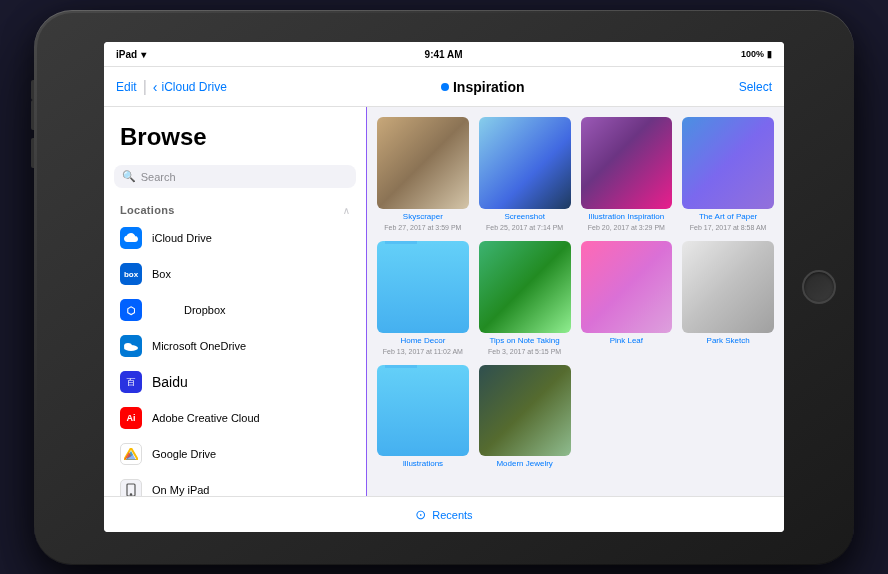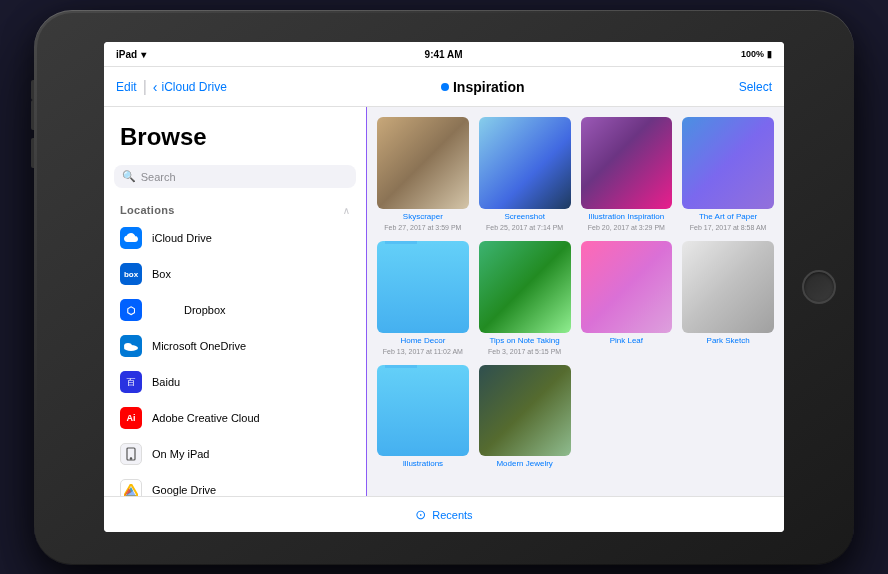--- a/index.html
+++ b/index.html
@@ -343,50 +343,50 @@
             <svg width="16" height="10" viewBox="0 0 16 10" fill="white">
                 <ellipse cx="8" cy="7" rx="7" ry="3"></ellipse>
                 <ellipse cx="5" cy="5" rx="4" ry="3"></ellipse>
               </svg>
           </div>
           <span style="font-size:11px;">Microsoft OneDrive</span>
         </div>
 
         <div class="sidebar-item">
           <div class="item-icon icon-baidu" style="color:white; font-size:9px;">百</div>
-          <span style="font-size:11px;">Baidu</span>
+          <span style="font-size:14px;">Baidu</span>
         </div>
 
         <div class="sidebar-item">
           <div class="item-icon icon-adobe" style="color:white; font-weight:700; font-size:9px;">Ai</div>
           <span style="font-size:11px;">Adobe Creative Cloud</span>
-        </div>
-
-        <div class="sidebar-item">
-          <div class="item-icon icon-ipad">
-            <svg width="10" height="14" viewBox="0 0 10 14" fill="none" stroke="#555" stroke-width="1.2">
-                <rect x="1" y="1" width="8" height="12" rx="1"></rect>
-                <circle cx="5" cy="11.5" r="0.7" fill="#555"></circle>
-              </svg>
-          </div>
-          <span style="font-size:11px;">On My iPad</span>
         </div>
 
         <div class="sidebar-item">
           <div class="item-icon icon-gdrive">
             <svg width="14" height="12" viewBox="0 0 14 12">
               <polygon points="7,0 14,12 0,12" fill="none" stroke="#fbbc04" stroke-width="2"></polygon>
               <polygon points="2,12 7,3 9,7" fill="#34a853" opacity="0.8"></polygon>
               <polygon points="7,3 12,12 2,12" fill="#4285f4" opacity="0.6"></polygon>
               <polygon points="0,12 5,4 7,8" fill="#ea4335" opacity="0.8"></polygon>
             </svg>
           </div>
           <span style="font-size:11px;">Google Drive</span>
         </div>
 
+        <div class="sidebar-item">
+          <div class="item-icon icon-ipad">
+            <svg width="10" height="14" viewBox="0 0 10 14" fill="none" stroke="#555" stroke-width="1.2">
+                <rect x="1" y="1" width="8" height="12" rx="1"></rect>
+                <circle cx="5" cy="11.5" r="0.7" fill="#555"></circle>
+              </svg>
+          </div>
+          <span style="font-size:11px;">On My iPad</span>
+        </div>
+
       </div>
 
       <div class="file-area">
         <div class="file-grid">
 
           <div class="file-item">
             <div class="file-thumb thumb-skyscraper" style="background: linear-gradient(135deg, #c8a87a 0%, #8b7355 50%, #d4c5a9 100%); border-radius:6px;"></div>
             <span class="file-name">Skyscraper</span>
             <span class="file-date">Feb 27, 2017 at 3:59 PM</span>
           </div>

